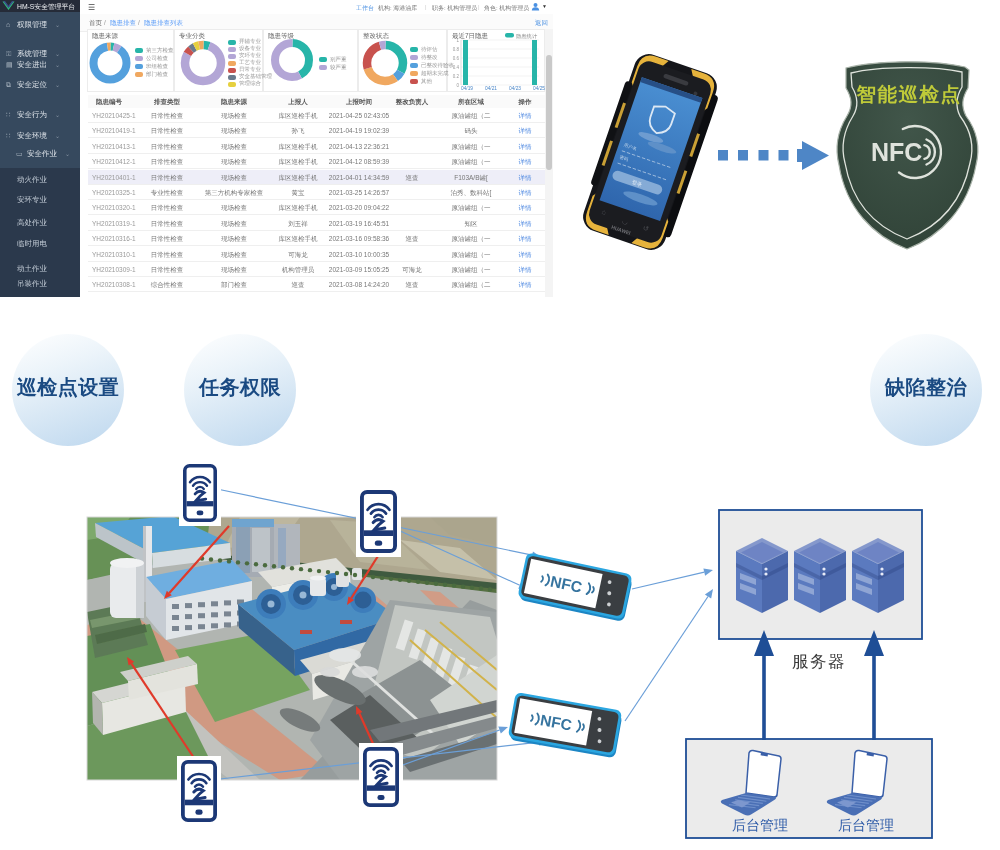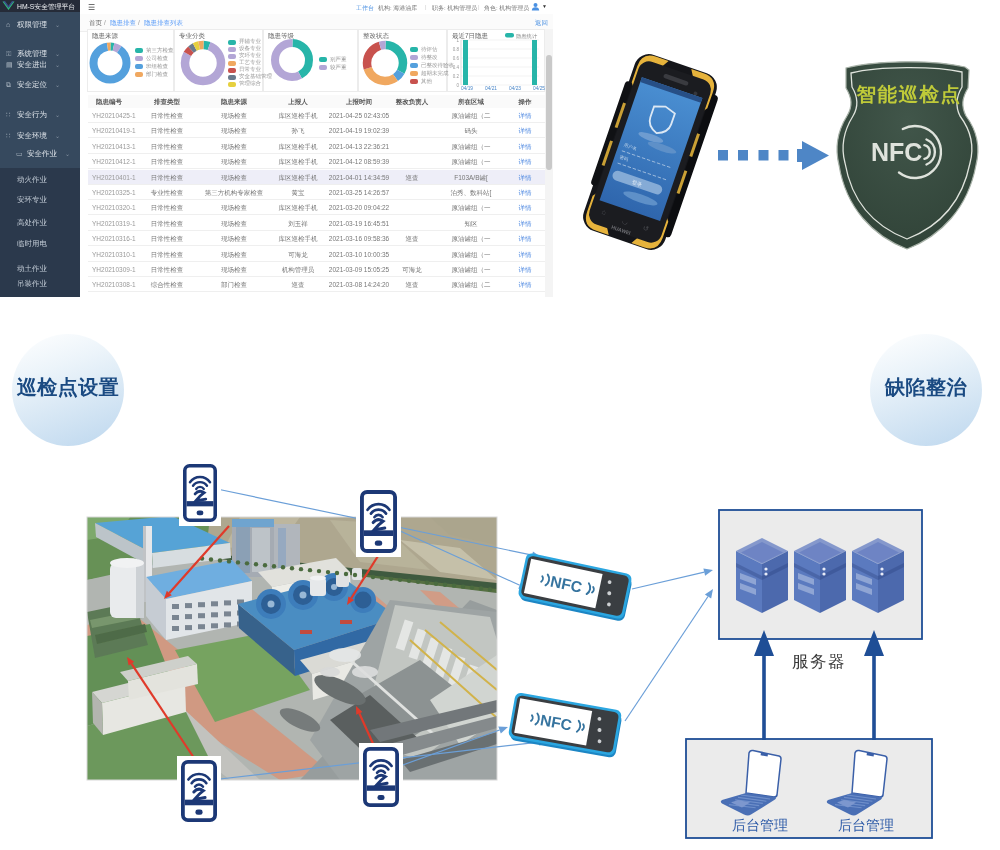--- a/index.html
+++ b/index.html
@@ -407,20 +407,21 @@
       <g stroke="#dfe3dc" fill="none" stroke-width="2.4" stroke-linecap="round">
         <text x="36" y="103" font-size="25" font-weight="bold" fill="#dfe3dc" stroke="none">NFC</text>
         <path d="M89.4,87.2 A7,7 0 0 1 89.4,100.8"></path>
         <path d="M91.5,81.5 A13.5,13.5 0 0 1 91.5,106.5"></path>
         <path d="M67.8,71 A26,26 0 1 1 64,114.5"></path>
       </g>
     </g>
   </svg>
 
   <div class="circ" style="left:12px;font-family:Liberation Serif, serif;">巡检点设置</div>
+  <div class="circ" style="left:184px;">任务权限</div>
   <div class="circ" style="left:870px;">缺陷整治</div>
 
   <svg id="bottom" class="abs" style="left:0;top:440px;" width="1000" height="410" viewBox="0 440 1000 410">
       <clipPath id="ph">
         <rect x="87" y="517" width="410" height="263"></rect>
       </clipPath>
       <filter id="fblur" x="-2%" y="-2%" width="104%" height="104%">
         <feGaussianBlur stdDeviation="0.55"></feGaussianBlur>
       </filter>
       <g clip-path="url(#ph)" filter="url(#fblur)">

